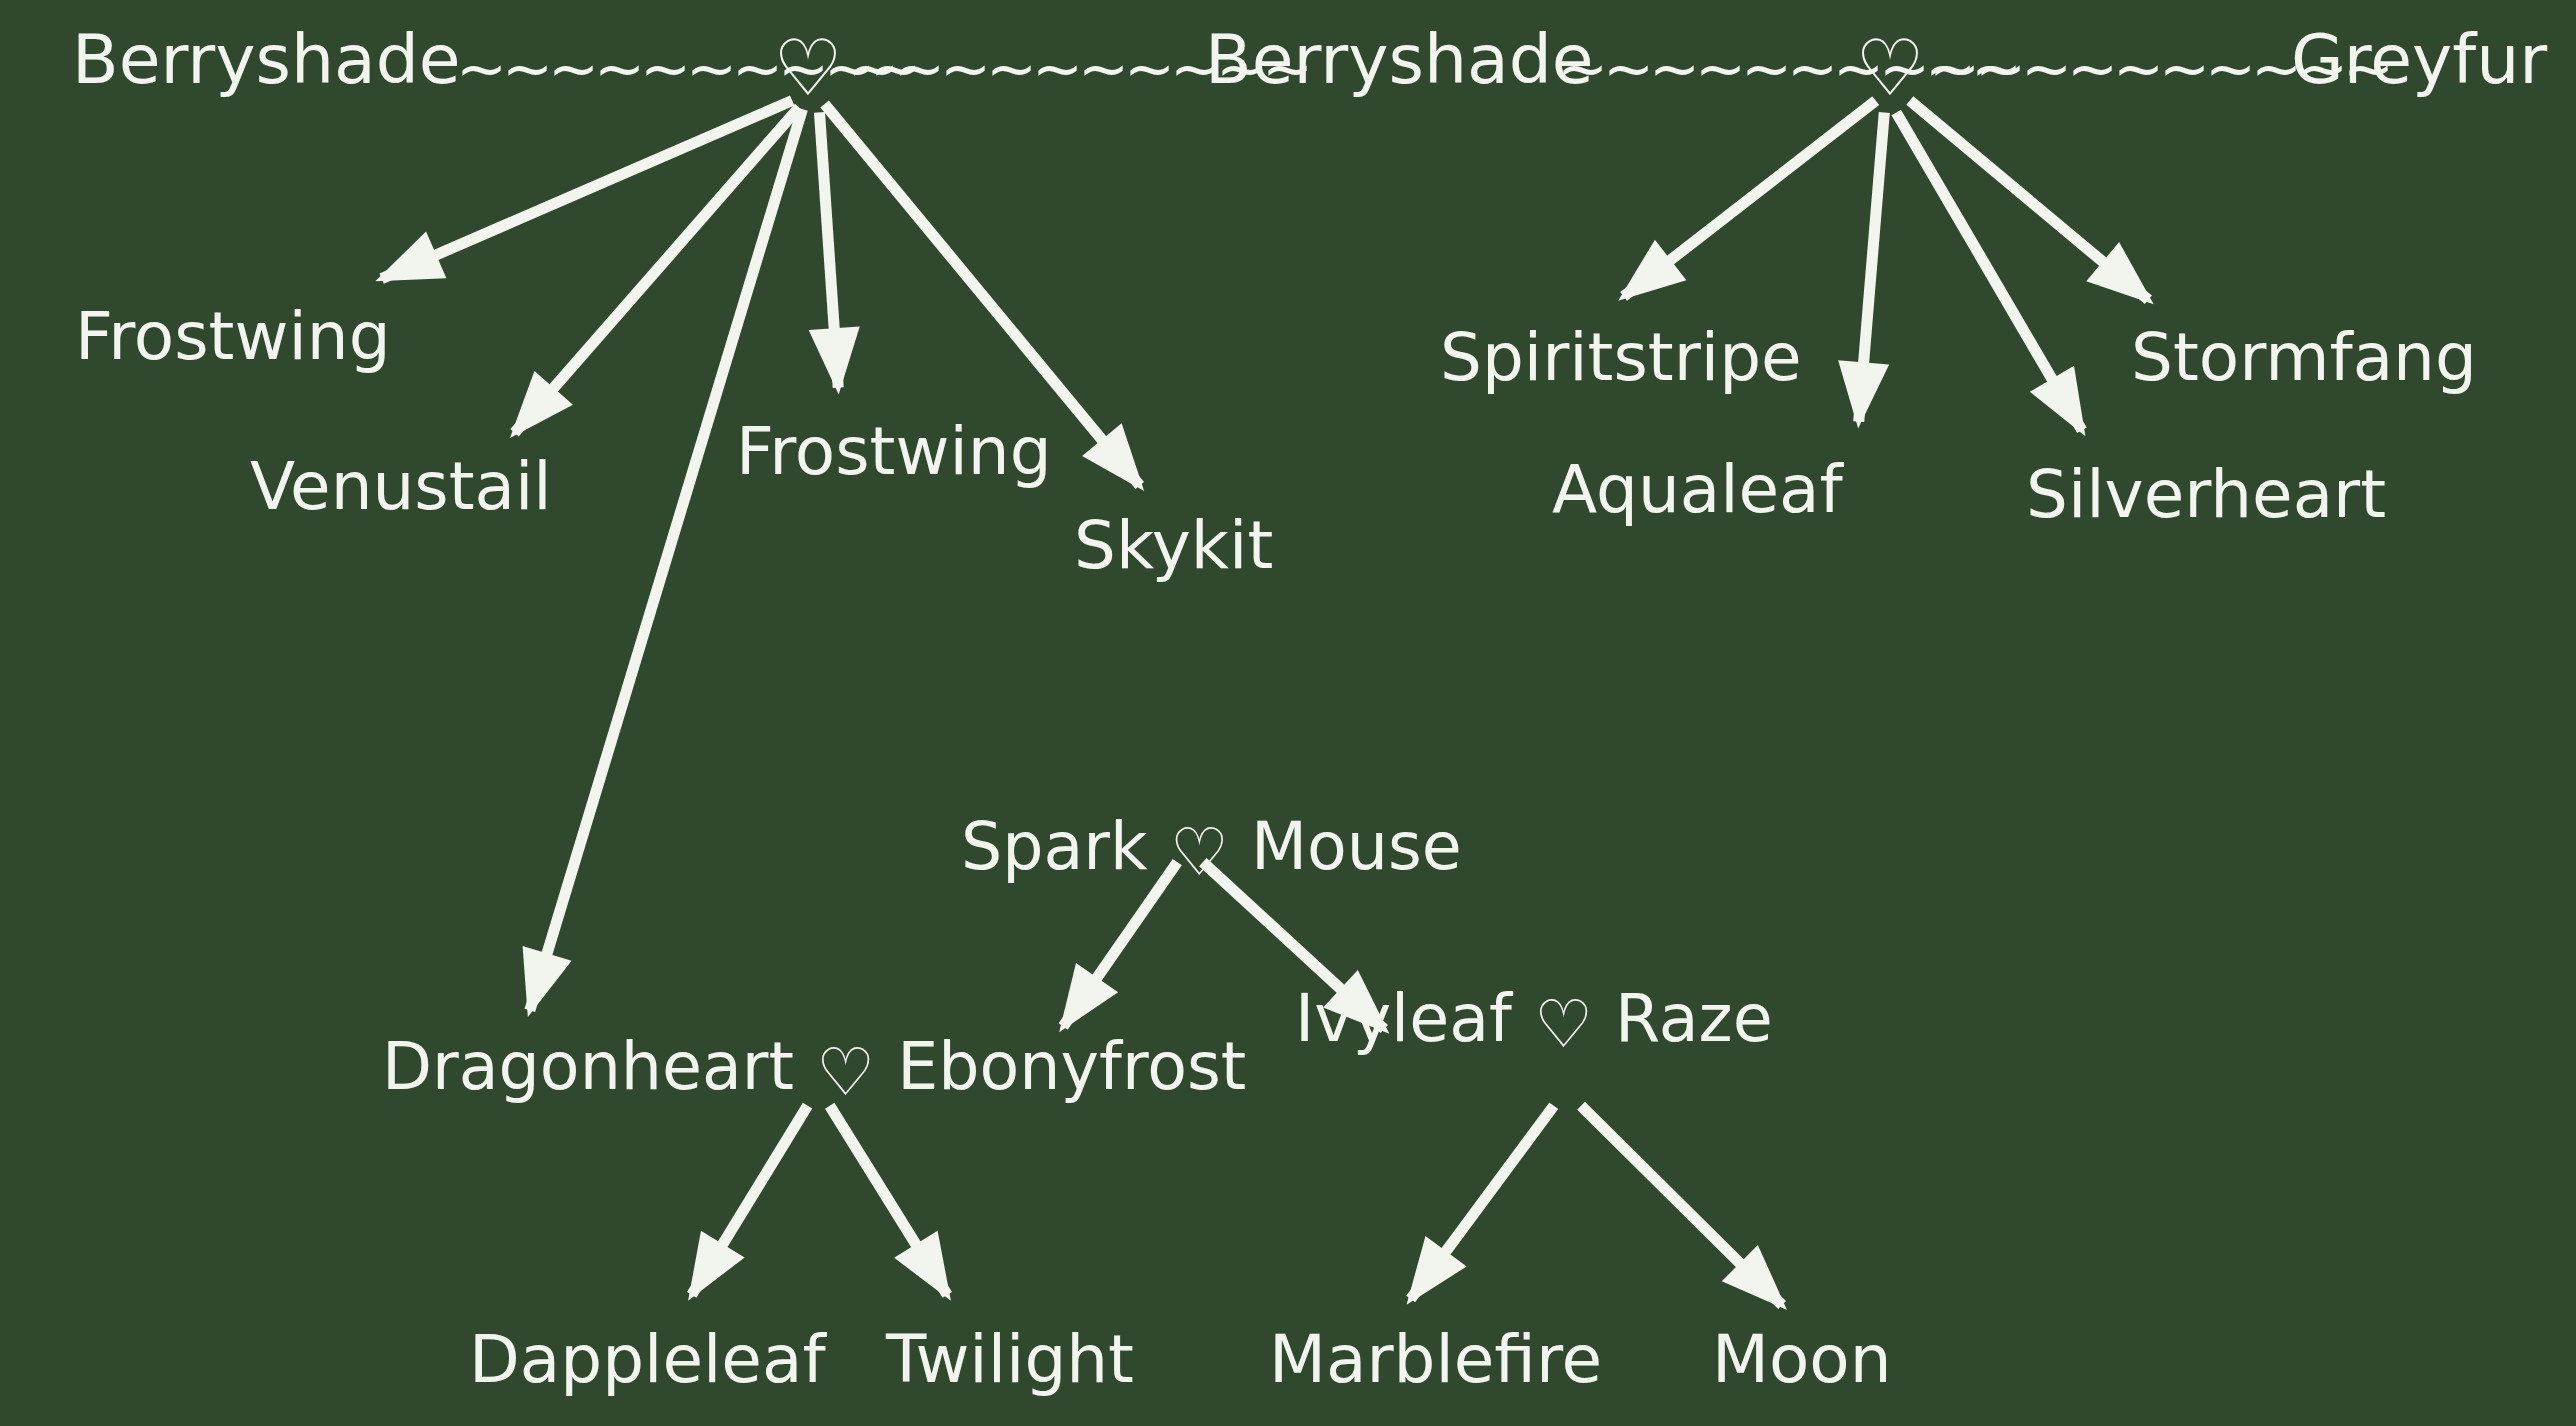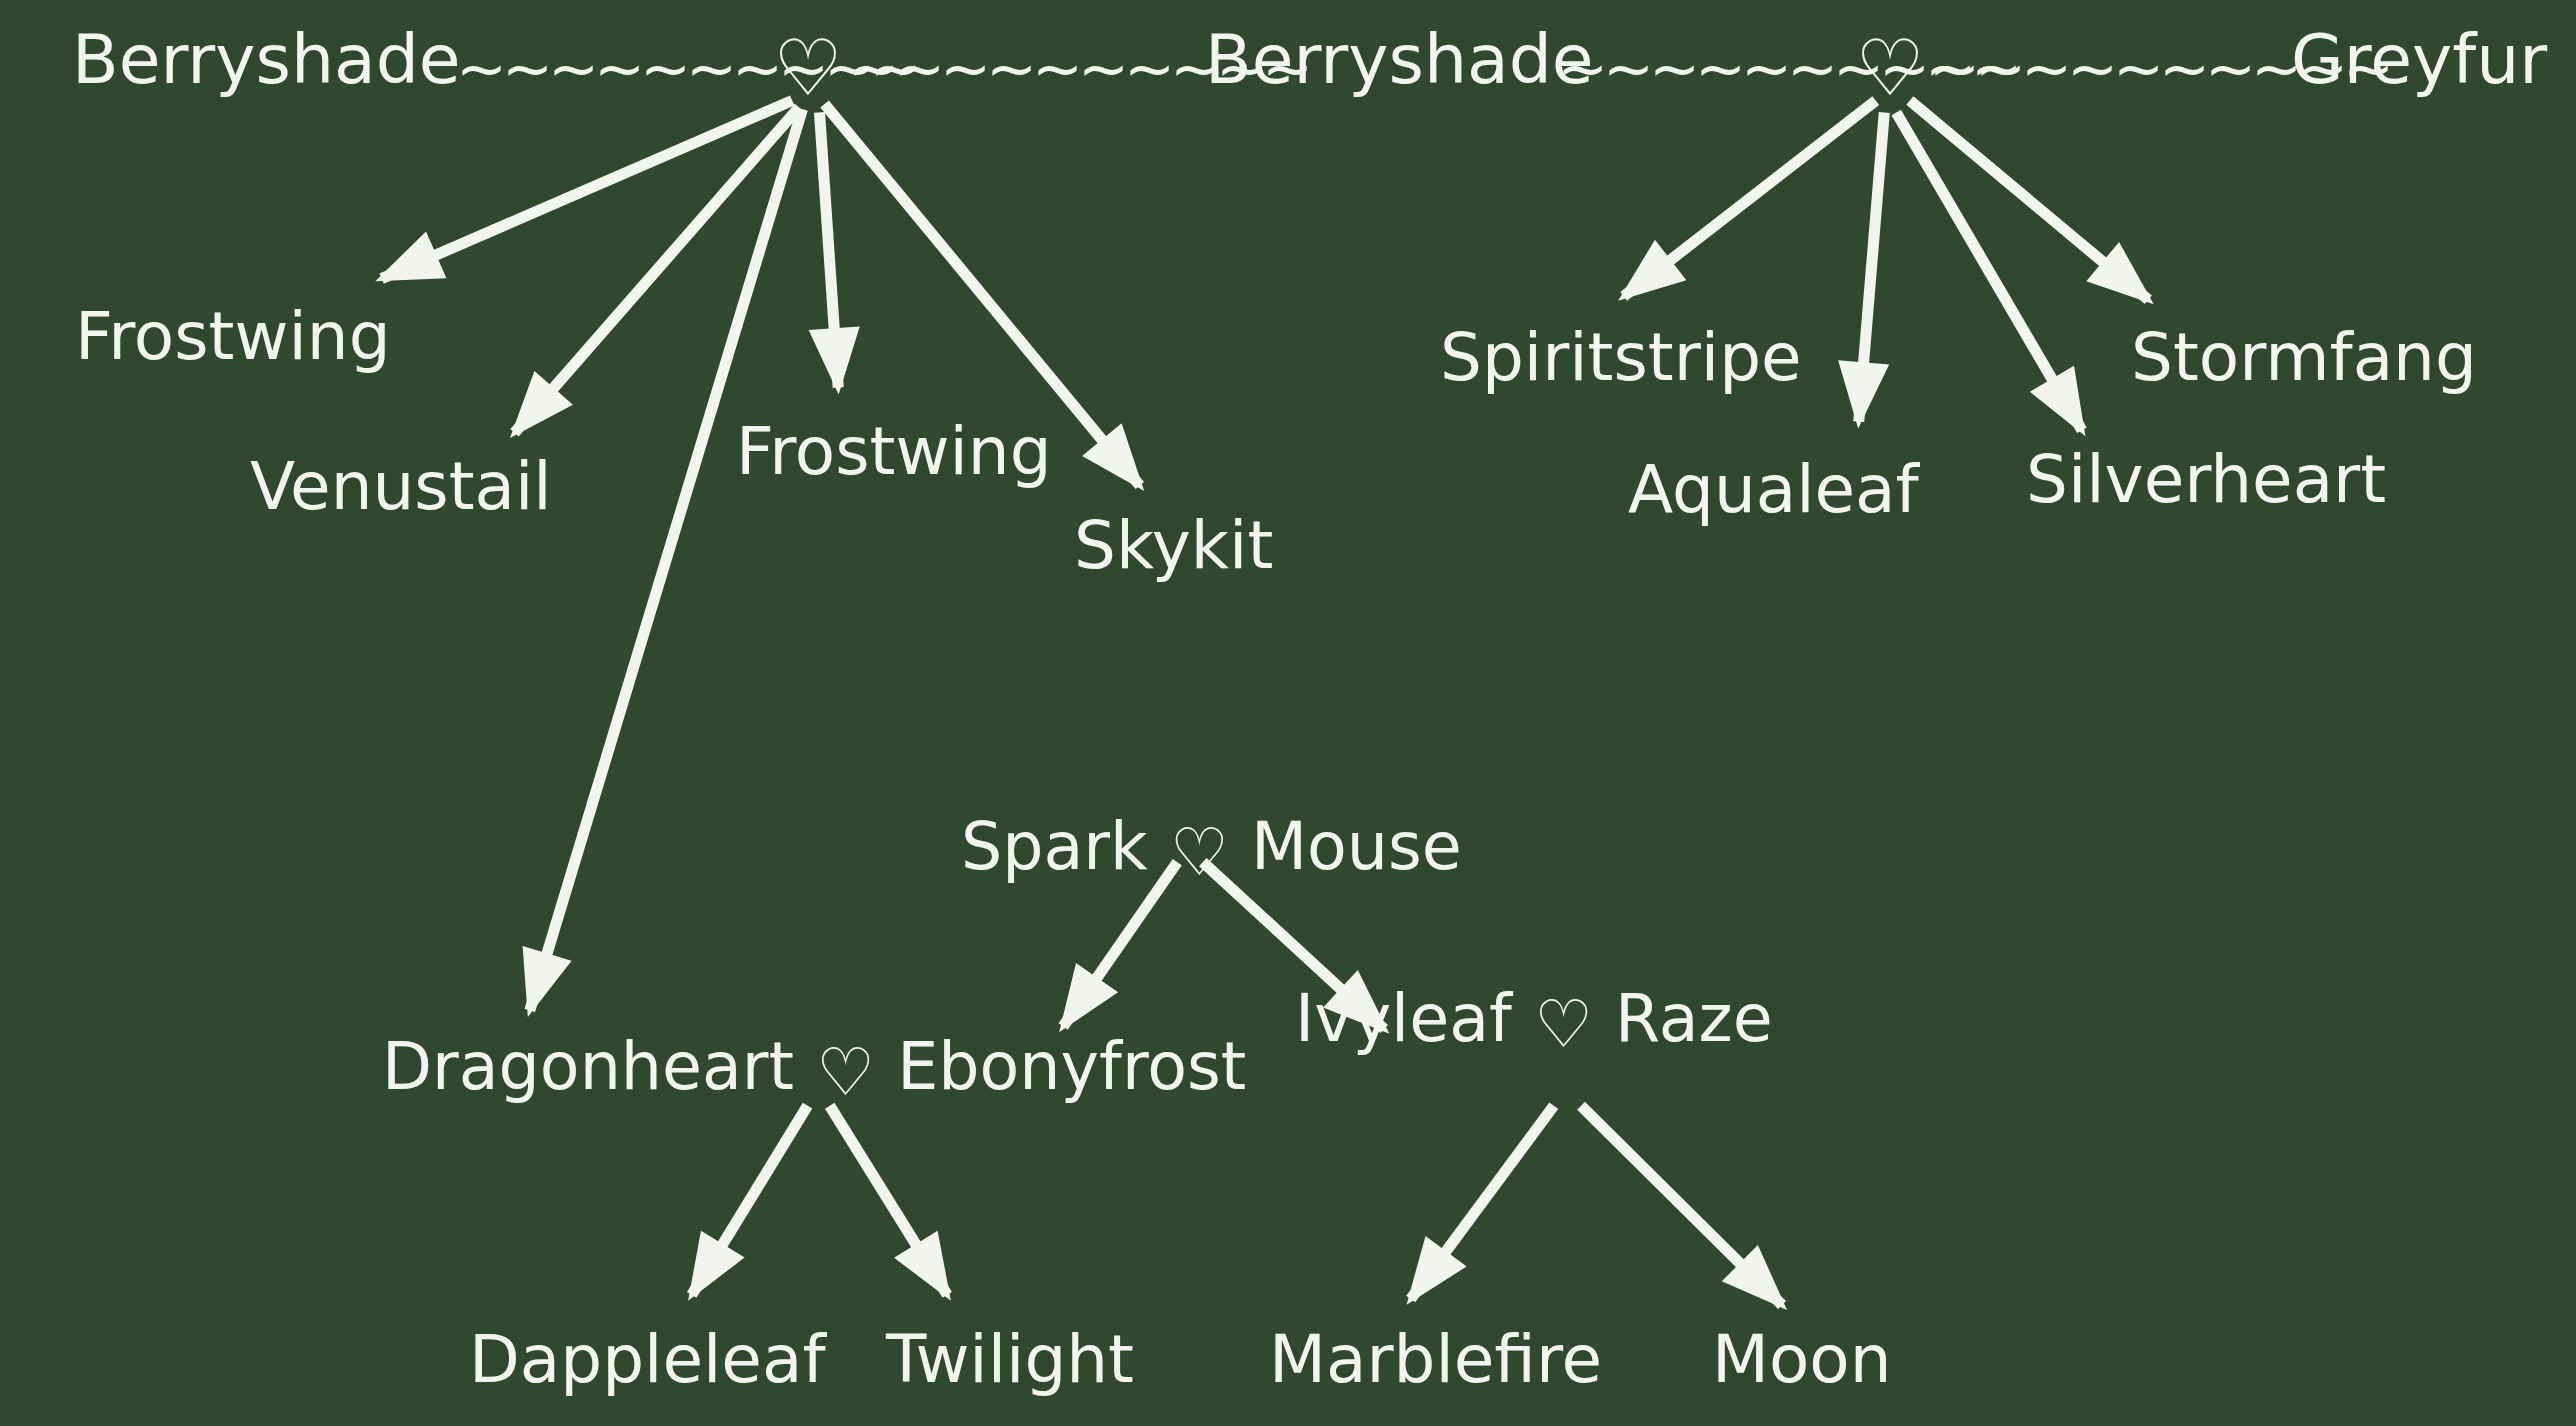--- a/index.html
+++ b/index.html
@@ -89,22 +89,22 @@
   <div class="big-heart" style="left:1855px;width:68px">♡</div>
   <div class="squig" style="left:1929px;width:349px">~~~~~~~~~~</div>
   <div class="name top-name" style="left:2291px;top:23px">Greyfur</div>
 
   <div class="name" style="left:75px;top:301px">Frostwing</div>
   <div class="name" style="left:250px;top:451px">Venustail</div>
   <div class="name" style="left:736px;top:416px">Frostwing</div>
   <div class="name" style="left:1074px;top:510px">Skykit</div>
 
   <div class="name" style="left:1440px;top:322px">Spiritstripe</div>
-  <div class="name" style="left:1628px;top:454px">Aqualeaf</div>
-  <div class="name" style="left:2026px;top:444px">Silverheart</div>
+  <div class="name" style="left:1552px;top:454px">Aqualeaf</div>
+  <div class="name" style="left:2026px;top:459px">Silverheart</div>
   <div class="name" style="left:2131px;top:322px">Stormfang</div>
 
   <div class="couple" style="left:961px;top:811px">
     <span>Spark</span>
     <span class="inline-heart">♡</span>
     <span>Mouse</span>
   </div>
 
   <div class="couple" style="left:382px;top:1031px">
     <span>Dragonheart</span>

